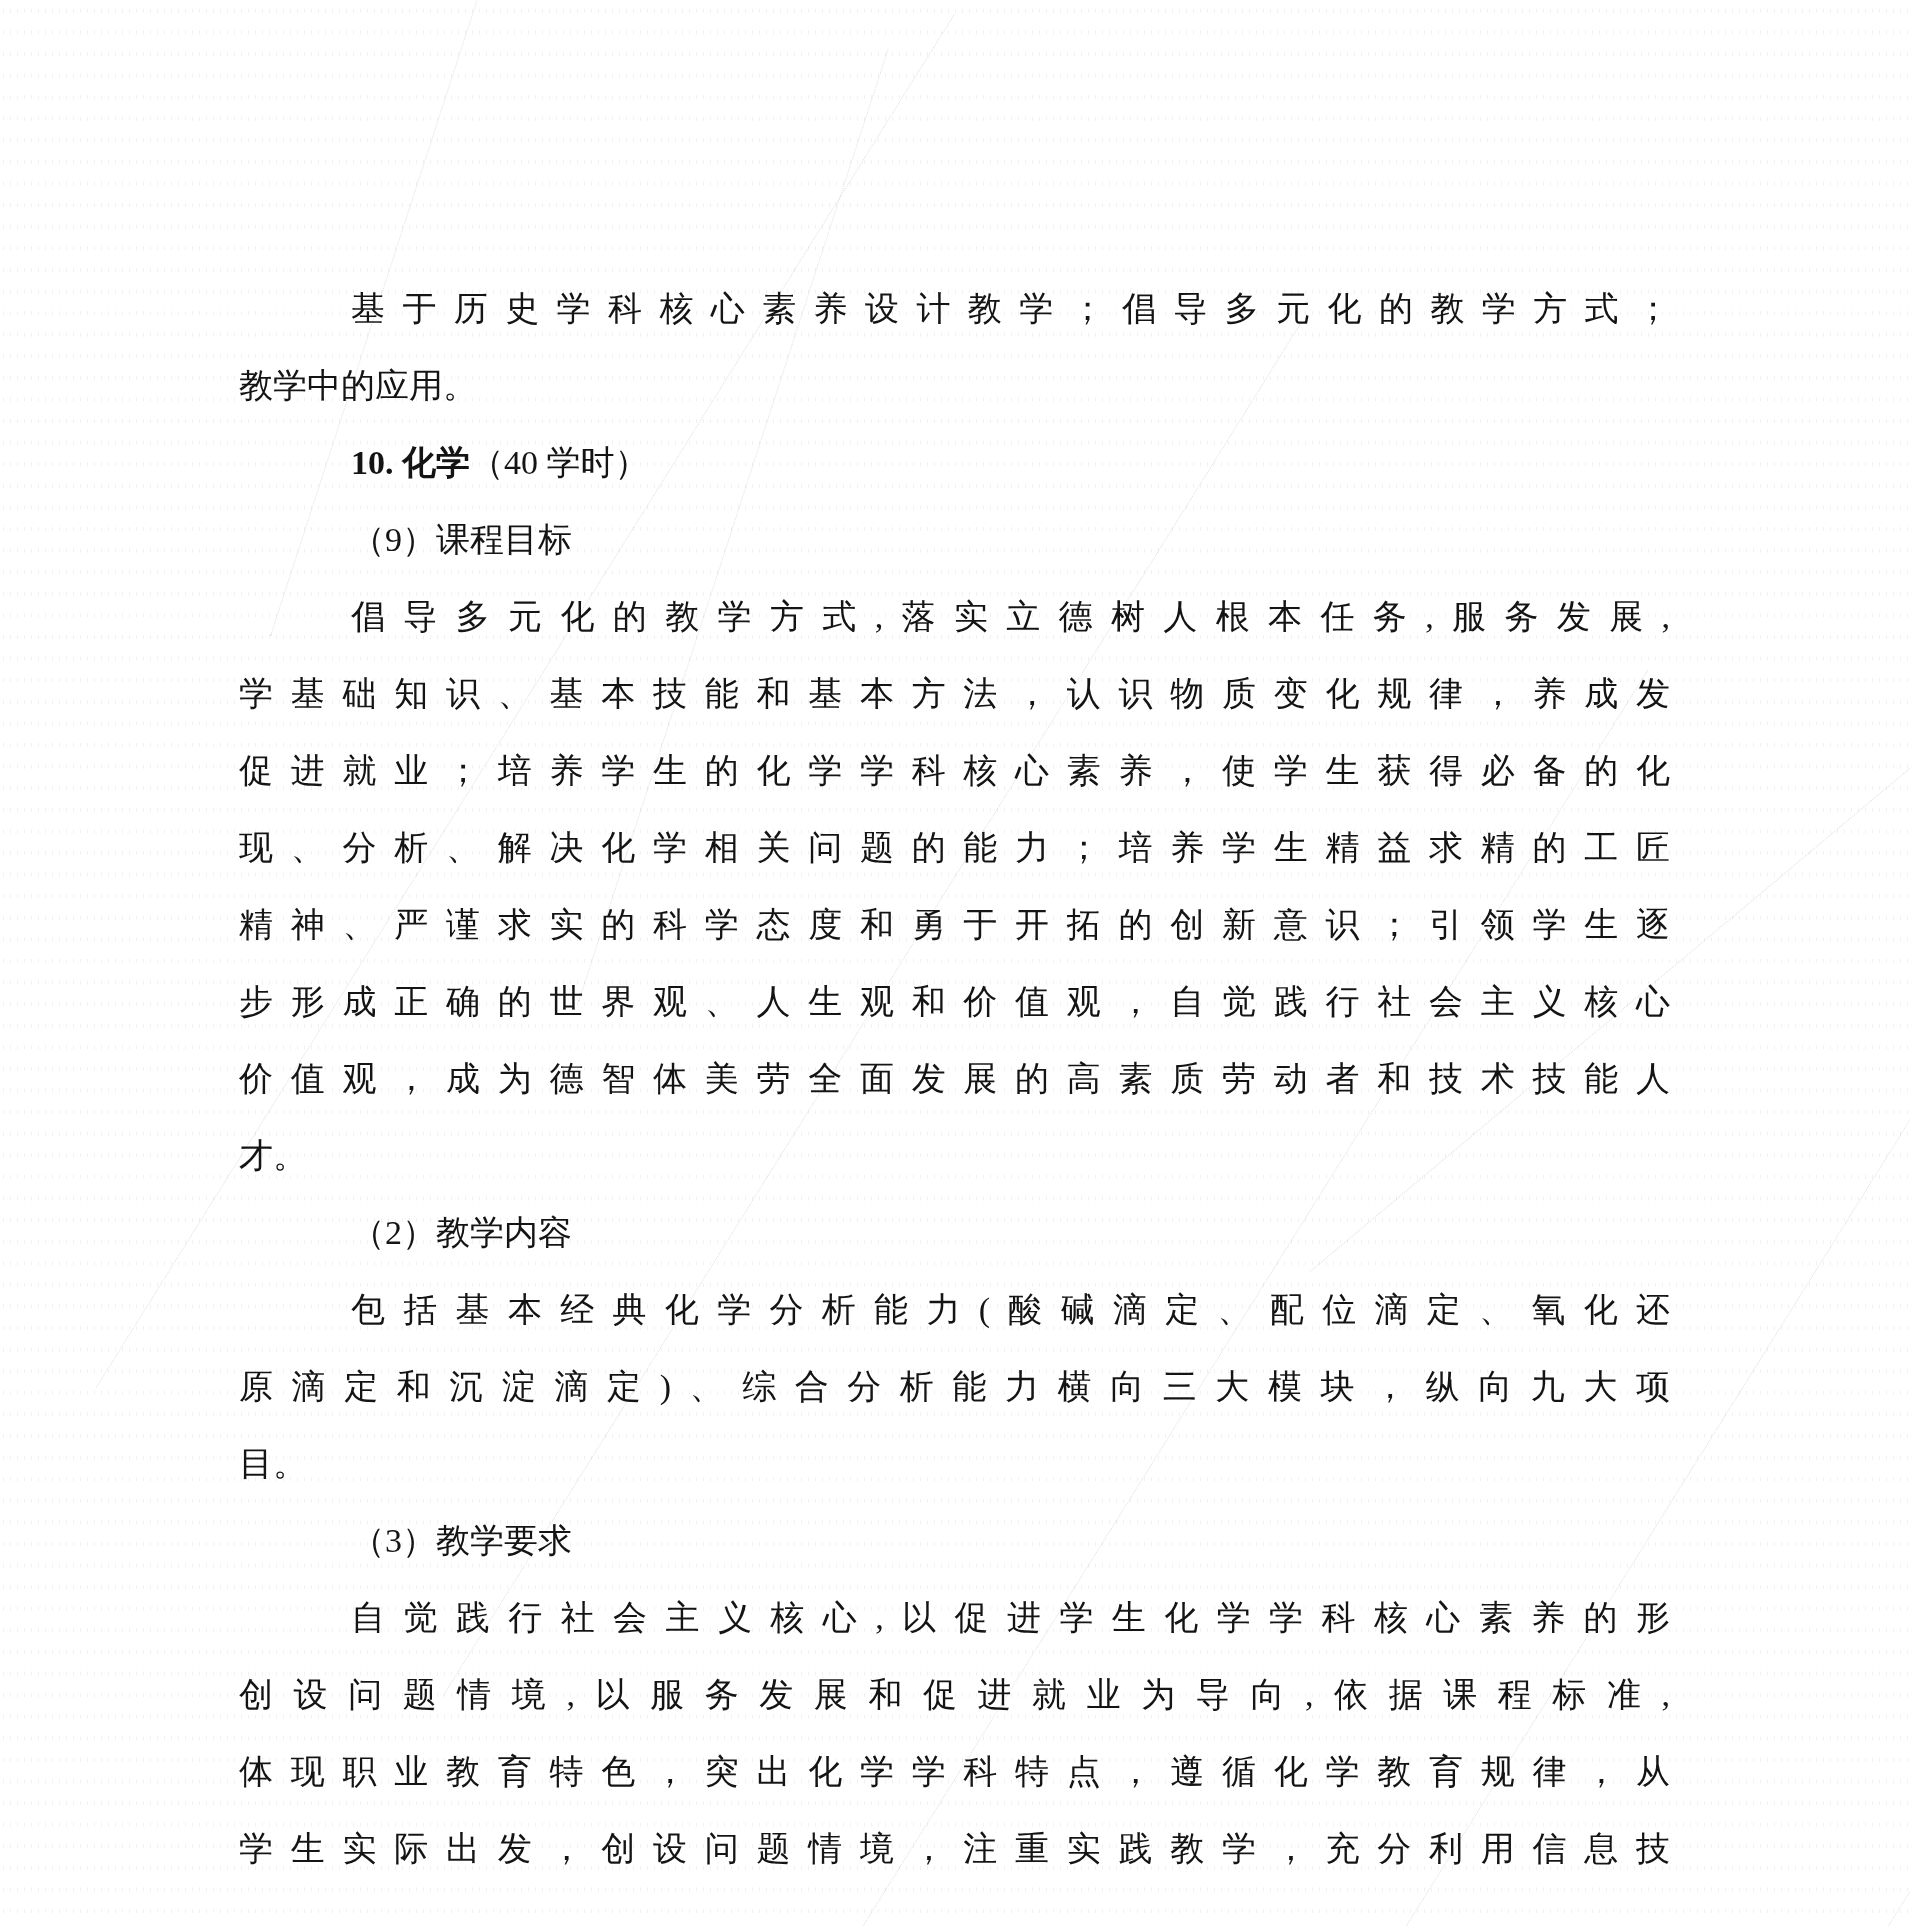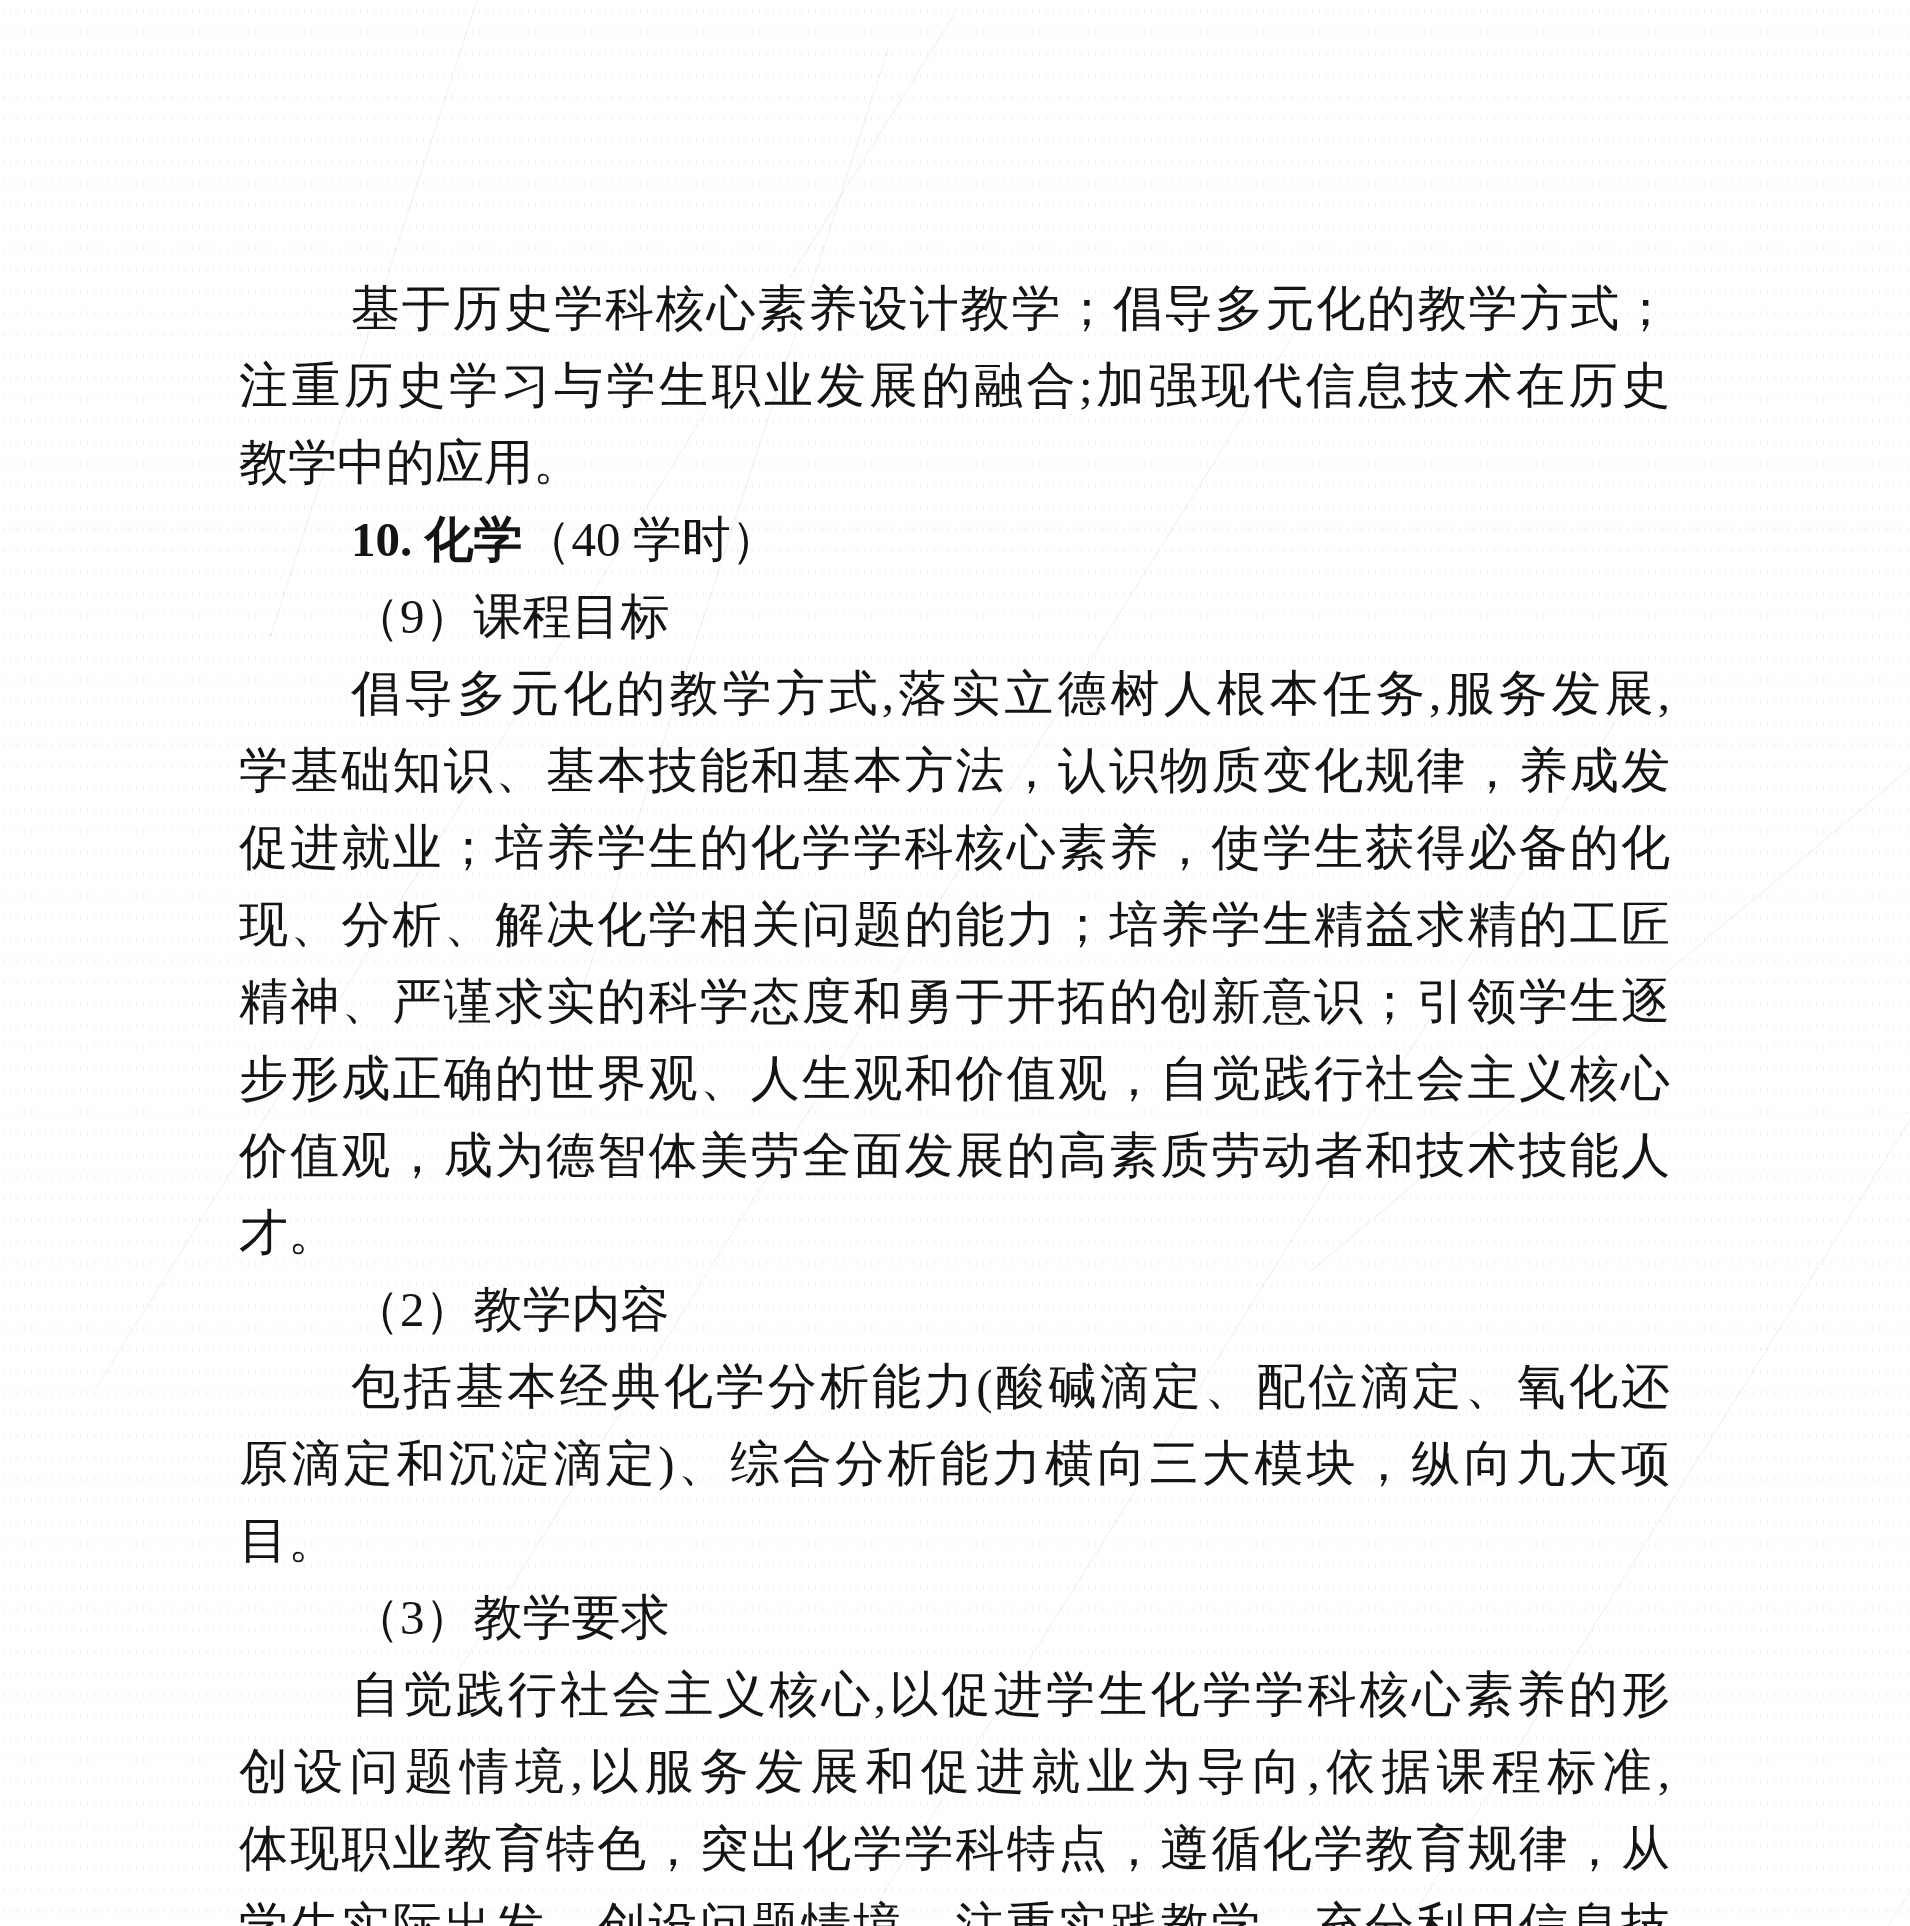--- a/index.html
+++ b/index.html
@@ -43,21 +43,21 @@
 
   .text-block {
     position: absolute;
     left: 239px;
     top: 270px;
     width: 1431px;
   }
   .line {
     height: 77px;
     line-height: 77px;
-    font-size: 49px;
+    font-size: 34px;
     white-space: nowrap;
     overflow: hidden;
   }
   .line.justify {
     white-space: normal;
     text-align: justify;
     text-align-last: justify;
   }
   .line.indent {
     padding-left: 112px;
@@ -75,21 +75,20 @@
   <div class="diag d3"></div>
   <div class="diag d4"></div>
   <div class="diag d5"></div>
   <div class="diag d6"></div>
   <div class="diag d7"></div>
   <div class="diag d8"></div>
 
   <main class="text-block">
 
     <div class="line justify indent"><span>基于历史学科核心素养设计教学；倡导多元化的教学方式；</span></div>
-    <div class="line justify"><span>注重历史学习与学生职业发展的融合;加强现代信息技术在历史</span></div>
     <div class="line"><span>教学中的应用。</span></div>
 
     <div class="line indent"><span class="bold">10. 化学</span><span>（40 学时）</span></div>
 
     <div class="line indent"><span>（9）课程目标</span></div>
 
     <div class="line justify indent"><span>倡导多元化的教学方式,落实立德树人根本任务,服务发展,</span></div>
     <div class="line justify"><span>学基础知识、基本技能和基本方法，认识物质变化规律，养成发</span></div>
     <div class="line justify"><span>促进就业；培养学生的化学学科核心素养，使学生获得必备的化</span></div>
     <div class="line justify"><span>现、分析、解决化学相关问题的能力；培养学生精益求精的工匠</span></div>

